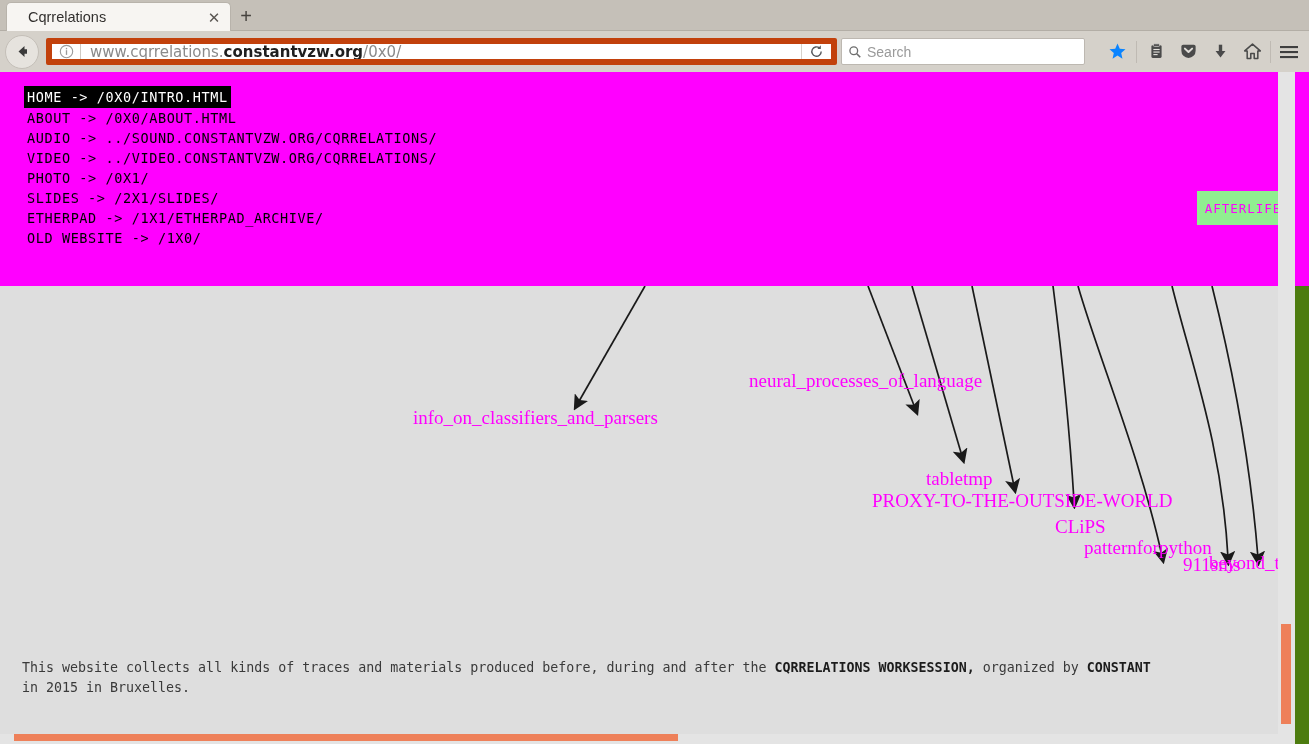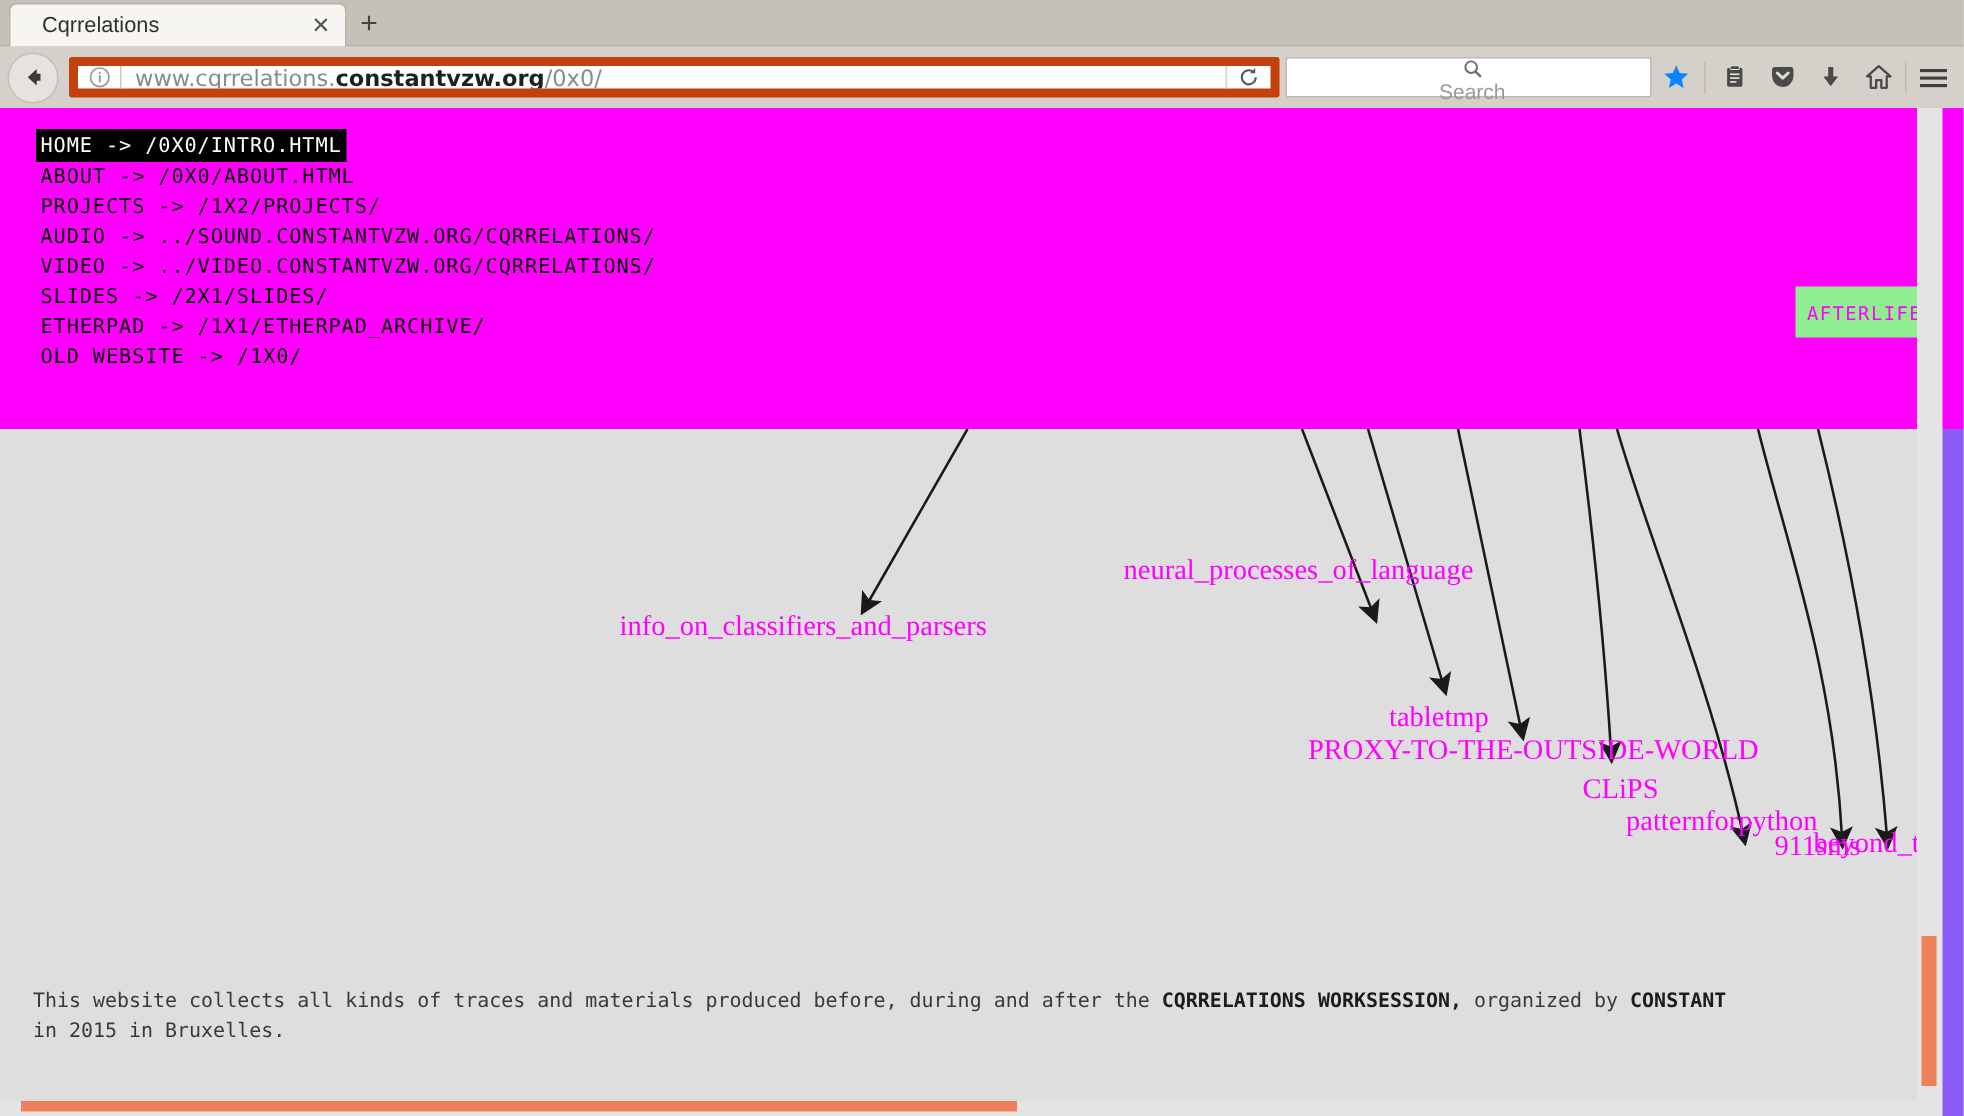--- a/index.html
+++ b/index.html
@@ -101,40 +101,39 @@
     border-left: 1px solid #d7d2cb;
     display: flex; align-items: center; justify-content: center;
     flex: 0 0 auto; cursor: pointer;
   }
   #search-bar {
     width: 244px; height: 27px;
     background: #ffffff;
     border: 1px solid #bdb8b1;
     border-radius: 2px;
     display: flex; align-items: center;
-    margin-right: 0;
-    flex-direction: column;
+    margin-right: 16px;
   }
   #search-bar .ph {
     font-size: 14px; color: #9a9a9a; padding-left: 5px;
   }
   .chrome-icon {
     width: 32px; height: 34px;
     display: flex; align-items: center; justify-content: center;
     cursor: pointer; flex: 0 0 auto;
   }
   #chrome-divider {
     width: 1px; height: 22px; background: #bfbab3; margin: 0 3px; flex: 0 0 auto;
   }
 
   
   #page {
     position: absolute; left: 0; top: 72px;
     width: 1309px; height: 672px;
-    background: #8b5cf6;
+    background: #4d7c0f;
     overflow: hidden;
   }
   #page-inner {
     position: absolute; left: 0; top: 0;
     width: 1278px; height: 672px;
     background: #dedede;
   }
 
   
   #nav-block {
@@ -315,23 +314,23 @@
   </div>
 </div>
 
 <div id="page">
   <div id="page-inner">
 
     <div id="nav-block">
       <div id="nav-list">
         <div class="nav-item current">HOME -&gt; /0X0/INTRO.HTML</div>
         <div class="nav-item">ABOUT -&gt; /0X0/ABOUT.HTML</div>
-        <div class="nav-item">PROJECTS -&gt; /1X2/PROJECTS/</div>
         <div class="nav-item">AUDIO -&gt; ../SOUND.CONSTANTVZW.ORG/CQRRELATIONS/</div>
         <div class="nav-item">VIDEO -&gt; ../VIDEO.CONSTANTVZW.ORG/CQRRELATIONS/</div>
+        <div class="nav-item">PHOTO -&gt; /0X1/</div>
         <div class="nav-item">SLIDES -&gt; /2X1/SLIDES/</div>
         <div class="nav-item">ETHERPAD -&gt; /1X1/ETHERPAD_ARCHIVE/</div>
         <div class="nav-item">OLD WEBSITE -&gt; /1X0/</div>
       </div>
       <div id="afterlife-button">AFTERLIFE</div>
     </div>
 
     <div id="diagram">
       <svg width="1278" height="330">
         <defs>

